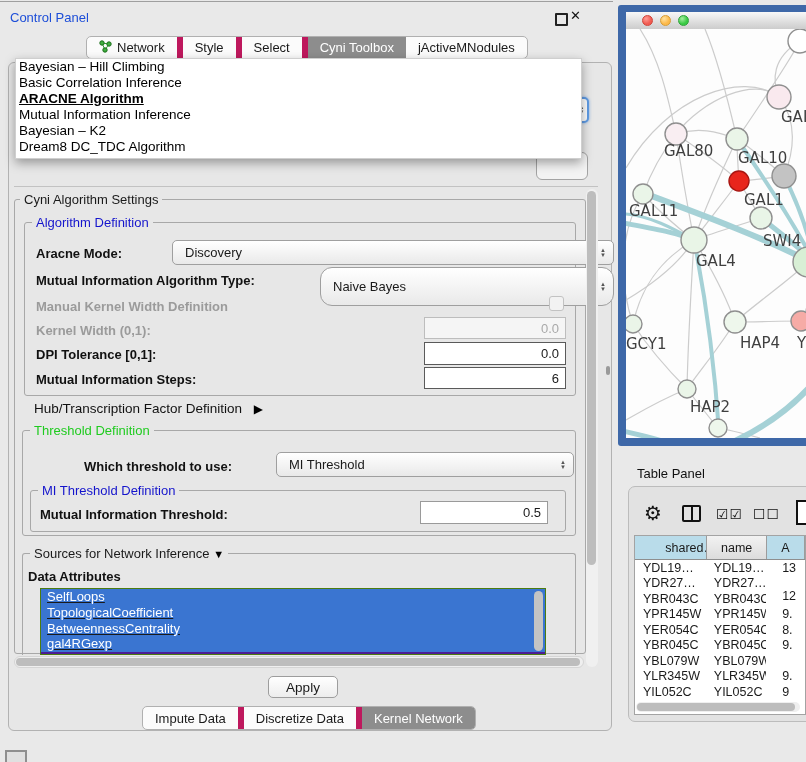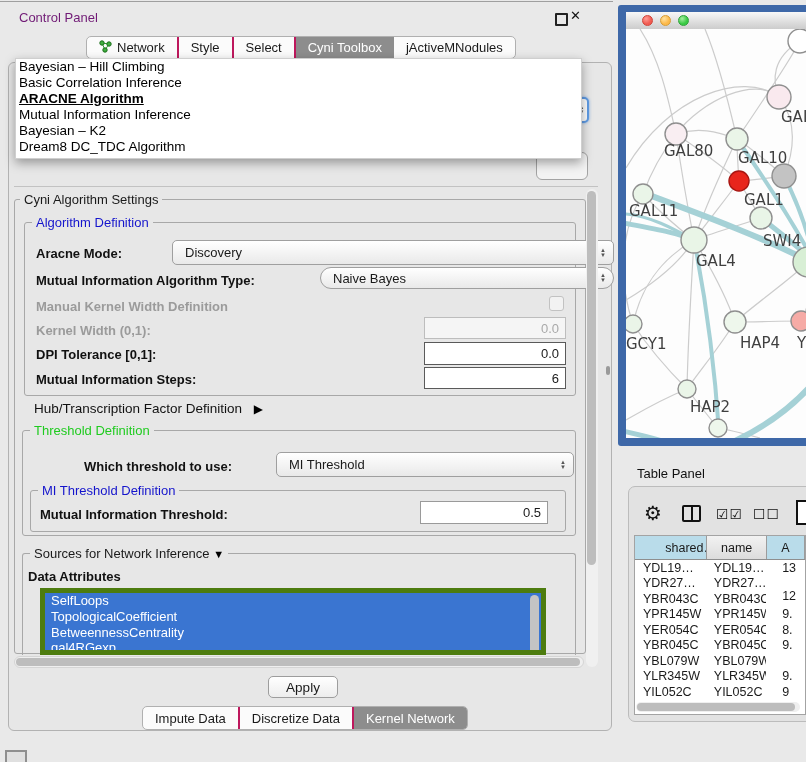--- a/index.html
+++ b/index.html
@@ -2,27 +2,27 @@
 <html><head>
 <meta charset="utf-8">
 <style>
   html,body{margin:0;padding:0;background:#e9e9e9;}
   #app{position:relative;width:806px;height:762px;overflow:hidden;
        font-family:"Liberation Sans","DejaVu Sans",sans-serif;color:#1a1a1a;
        -webkit-font-smoothing:antialiased;}
   .abs{position:absolute;}
   
   .top-line{left:0;top:1px;width:613px;height:1px;background:#9f9f9f;}
-  .cp-title{left:10px;top:10px;font-size:13px;color:#701a75;margin-left:9px;}
+  .cp-title{left:10px;top:10px;font-size:13px;color:#1d4ed8;}
   .float-btn{left:555px;top:13px;width:9px;height:9px;border:2px solid #222;border-radius:1px;}
   .close-btn{left:570px;top:8px;font-size:13px;font-weight:bold;color:#111;}
   .seg-strip{display:flex;align-items:stretch;background:#fbfbfb;border:1px solid #b0b0b0;
              border-radius:5px;overflow:hidden;height:23px;box-sizing:border-box;}
   .seg{display:flex;align-items:center;gap:5px;padding:0 12px;font-size:13px;color:#1a1a1a;
-       border-right:2px solid #be185d;white-space:nowrap;}
+       border-right:6px solid #be185d;white-space:nowrap;}
   .seg:last-child{border-right:none;}
   .seg.sel{background:#8d8d8d;color:#fff;border-right:none;}
   .tabs-top{left:86px;top:36px;}
   .tabs-bottom{left:142px;top:706px;height:24px;}
   .content-panel{left:8px;top:62px;width:604px;height:669px;background:#e7e7e7;
                  border:1px solid #b2b2b2;border-radius:6px;box-sizing:border-box;}
   
   .ghost-combo{left:536px;top:152px;width:52px;height:28px;background:#f3f3f3;
                border:1px solid #a3a3a3;border-radius:6px;box-sizing:border-box;}
   .ghost-line{left:14px;top:186px;width:584px;height:1px;background:#c2c2c2;}
@@ -46,21 +46,21 @@
          box-sizing:border-box;font-size:13px;display:flex;align-items:center;padding-left:12px;margin-left:44px;}
   .combo .arr{position:absolute;right:7px;top:50%;transform:translateY(-50%);
               display:flex;flex-direction:column;align-items:center;font-size:6px;color:#555;line-height:5px;}
   .field{background:#fff;border:1px solid #5a5a5a;box-sizing:border-box;font-size:13px;
          display:flex;align-items:center;justify-content:flex-end;padding-right:6px;}
   .field.dis{background:#f5f5f5;border:1px solid #bdbdbd;color:#a9a9a9;}
   .field.soft{border:1px solid #9a9a9a;}
   .cb{width:15px;height:15px;border:1px solid #c2c2c2;border-radius:3px;background:#f2f2f2;box-sizing:border-box;}
   .tri{font-size:12px;color:#000;}
   .plain-lbl{font-size:13.5px;color:#111;white-space:nowrap;}
-  .attr-list{background:#a3a3a3;border:5px solid #4d7c0f;box-sizing:border-box;overflow:hidden;}
+  .attr-list{background:#4c1d95;border:1px solid #4d7c0f;box-sizing:border-box;overflow:hidden;text-decoration:underline;}
   .attr-item{background:#3a75d1;color:#fff;font-size:13px;line-height:15.8px;padding-left:6px;}
   .list-vscroll{position:absolute;right:2px;top:2px;width:9px;height:60px;background:#c4c4c4;border-radius:5px;}
   .hscroll{left:14px;top:656px;width:570px;height:12px;background:#efefef;border:1px solid #d5d5d5;
            border-radius:7px;box-sizing:border-box;}
   .hscroll .thumb{position:absolute;left:1px;top:1px;width:564px;height:8px;background:#bdbdbd;border-radius:5px;}
   .vscroll{left:586px;top:189px;width:12px;height:478px;background:#f0f0f0;border-radius:6px;}
   .vscroll .thumb{position:absolute;left:1px;top:2px;width:9px;height:374px;background:#bdbdbd;border-radius:5px;}
   .apply-btn{left:268px;top:676px;width:70px;height:22px;background:linear-gradient(#ffffff,#ededed);
              border:1px solid #9d9d9d;border-radius:5px;font-size:13.5px;display:flex;
              align-items:center;justify-content:center;box-sizing:border-box;}
@@ -159,21 +159,21 @@
   <div class="abs lbl" style="left:36px;top:246px;">Aracne Mode:</div>
   <div class="abs combo" style="left:128px;top:240px;width:442px;height:25px;">
     <span>Discovery</span>
     <span class="arr">
         <span>▲</span>
         <span>▼</span>
       </span>
   </div>
 
   <div class="abs lbl" style="left:36px;top:273px;">Mutual Information Algorithm Type:</div>
-  <div class="abs combo" style="left:276px;top:267px;width:294px;height:22px;border-radius:12px;">
+  <div class="abs combo" style="left:276px;top:267px;width:294px;height:39px;border-radius:12px;">
     <span>Naive Bayes</span>
     <span class="arr">
         <span>▲</span>
         <span>▼</span>
       </span>
   </div>
 
   <div class="abs lbl dis" style="left:36px;top:299px;">Manual Kernel Width Definition</div>
   <div class="abs cb" style="left:549px;top:296px;"></div>
 

